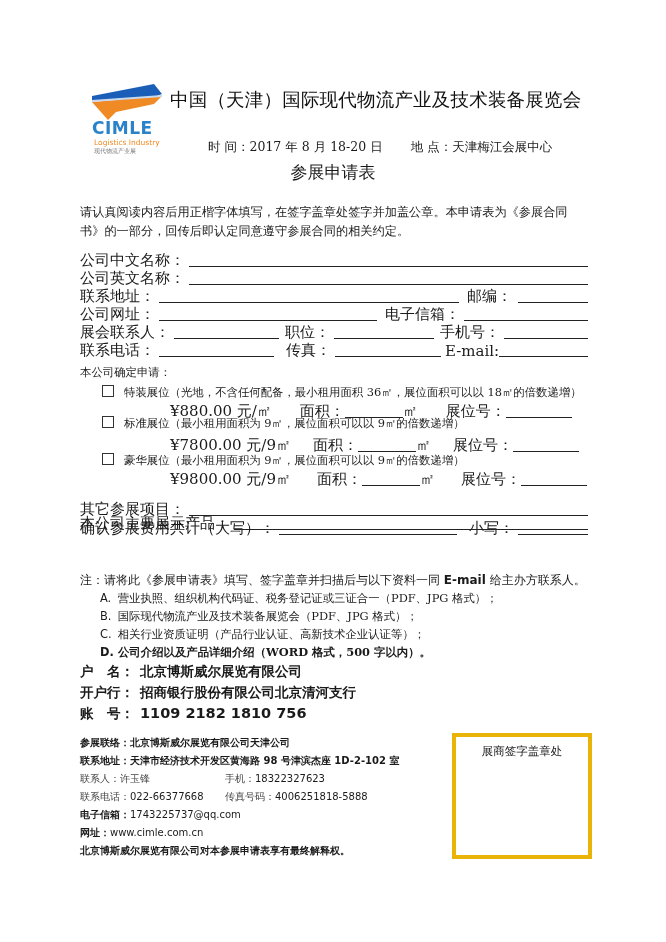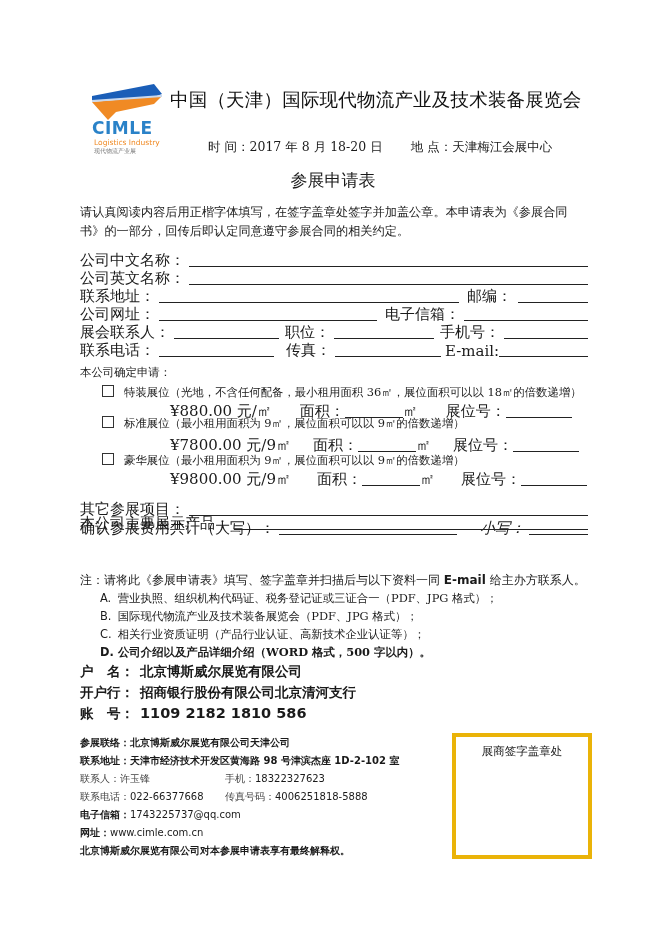--- a/index.html
+++ b/index.html
@@ -7,21 +7,21 @@
          font-family: "DejaVu Serif", "Liberation Serif", serif; color: #1a1a1a; }
   .abs { position: absolute; white-space: nowrap; }
   .sans { font-family: "DejaVu Sans", "Liberation Sans", sans-serif; }
   .serif { font-family: "DejaVu Serif", "Liberation Serif", serif; }
 
   
   #logo { left: 86px; top: 78px; width: 80px; height: 80px; }
   #event-title { left: 170px; top: 87px; font-size: 18.5px; letter-spacing: 0.2px; font-family: "DejaVu Sans", sans-serif; color: #111; }
   #event-info { left: 208px; top: 123px; font-size: 12.5px; margin-top: 16px; }
   #event-info .gap { display: inline-block; width: 28px; }
-  #form-title { left: 0; width: 666px; top: 161px; text-align: center; font-size: 17px; font-family: "DejaVu Sans", sans-serif; margin-top: 8px; }
+  #form-title { left: 0; width: 666px; top: 161px; text-align: center; font-size: 17px; font-family: "DejaVu Sans", sans-serif; }
 
   #intro { left: 80px; top: 203px; width: 510px; font-size: 12.2px; line-height: 19px; white-space: normal; }
 
   
   .row { position: absolute; left: 80px; width: 508px; height: 18px; font-size: 15px; display: flex; align-items: flex-end; }
   .row .lbl { white-space: nowrap; }
   .row .line { border-bottom: 1px solid #222; height: 1px; margin-bottom: 3px; }
   .row .grow { flex: 1; }
 
   
@@ -145,21 +145,21 @@
   <span class="line" style="width:66px;"></span>
 </div>
 
 <div class="row" style="top:501px;">
   <span class="lbl">其它参展项目：</span>
   <span class="line grow" style="margin-left:4px;"></span>
 </div>
 <div class="row" style="top:520px;">
   <span class="lbl">确认参展费用共计（大写）：</span>
   <span class="line" style="margin-left:4px;width:178px;"></span>
-  <span class="lbl" style="margin-left:23px;font-style:italic;">小写：</span>
+  <span class="lbl" style="margin-left:12px;">小写：</span>
   <span class="line grow" style="margin-left:4px;"></span>
 </div>
 <div class="row" style="top:515px;justify-content:space-between;">
   <span class="lbl">本公司主要展示产品：</span>
   <span class="line grow" style="margin-left:4px;"></span>
 </div>
 
 <div id="note-main" class="abs">
   <span>注：请将此《参展申请表》填写、签字盖章并扫描后与以下资料一同 </span><span class="em bold">E-mail</span><span> 给主办方联系人。</span>
 </div>
@@ -176,21 +176,21 @@
   <span class="letter">D.</span> <span>公司介绍以及产品详细介绍（WORD 格式，500 字以内）。</span>
 </div>
 
 <div class="bank" style="top:663px;">
   <span class="lbl">户　名：</span><span>北京博斯威尔展览有限公司</span>
 </div>
 <div class="bank" style="top:684px;">
   <span class="lbl">开户行：</span><span>招商银行股份有限公司北京清河支行</span>
 </div>
 <div class="bank" style="top:705px;">
-  <span class="lbl">账　号：</span><span style="font-size:14.5px;">1109 2182 1810 586</span>
+  <span class="lbl">账　号：</span><span style="font-size:14.5px;">1109 2182 1810 756</span>
 </div>
 
 <div class="contact bold" style="top:736px;">
   <span>参展联络：</span><span>北京博斯威尔展览有限公司天津公司</span>
 </div>
 <div class="contact bold" style="top:754px;">
   <span>联系地址：</span><span>天津市经济技术开发区黄海路 98 号津滨杰座 1D-2-102 室</span>
 </div>
 <div class="contact" style="top:772px;">
   <span class="serif" style="color:#444;">联系人：</span><span class="serif" style="color:#444;">许玉锋</span>

